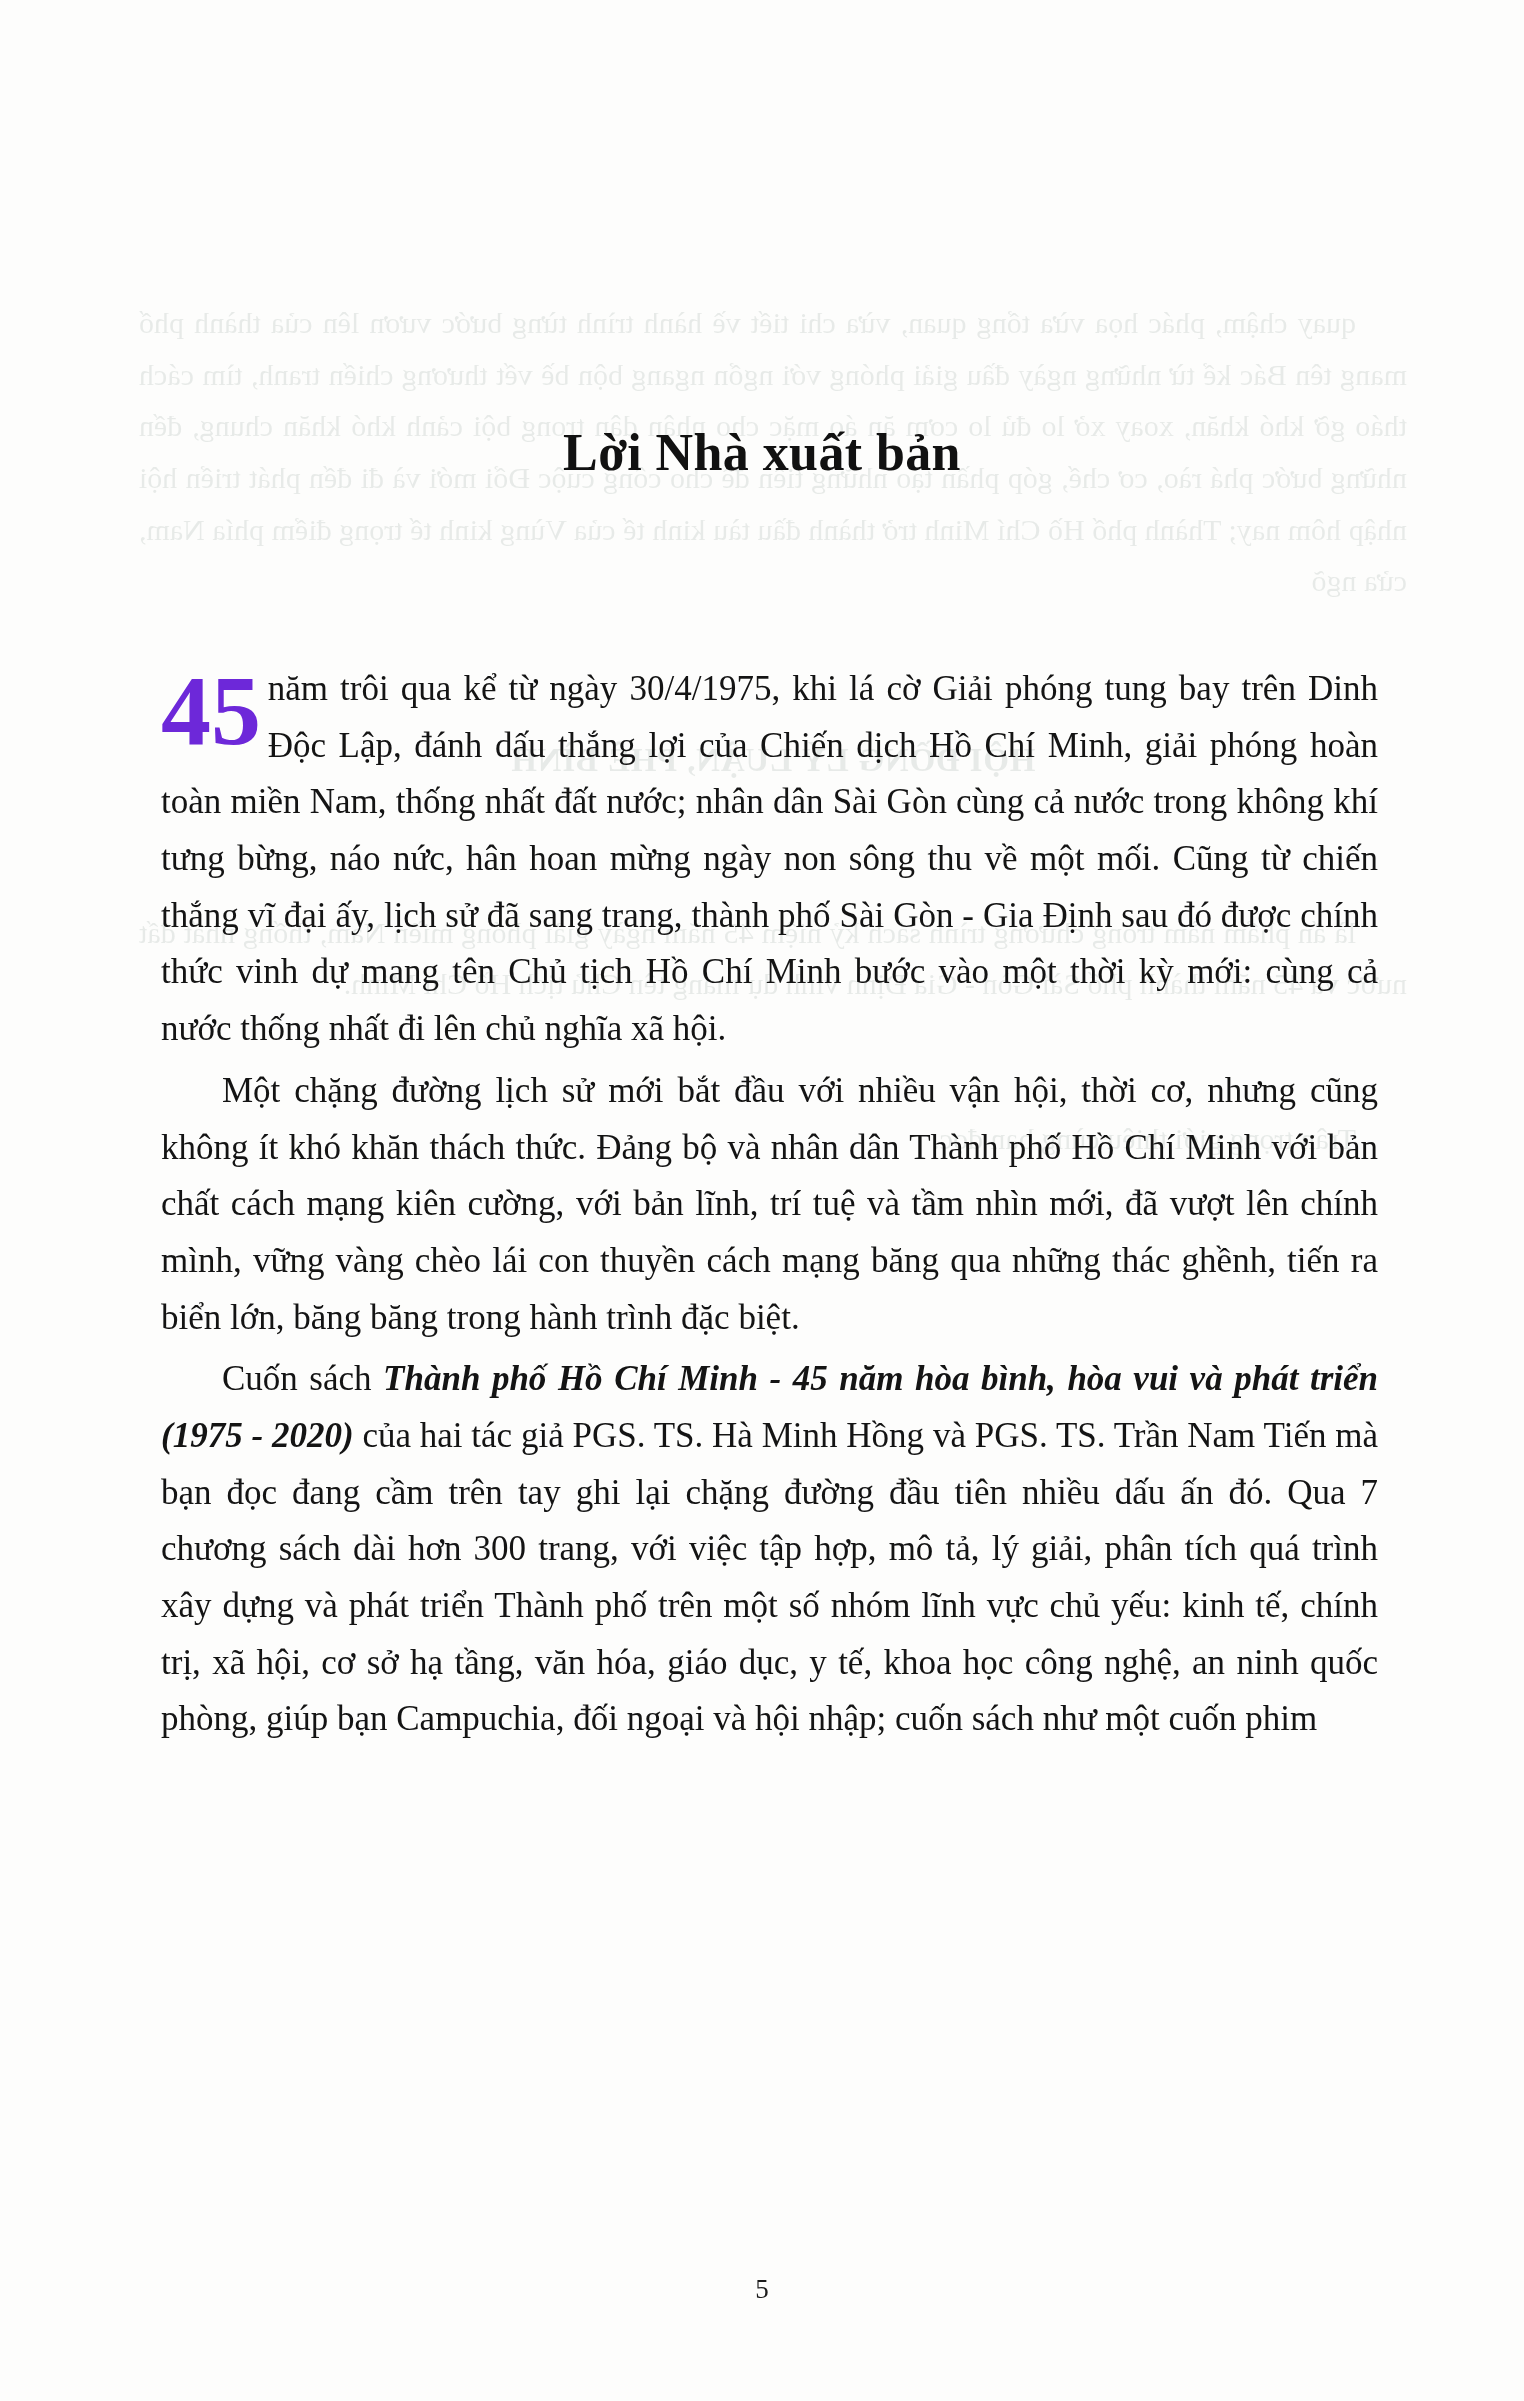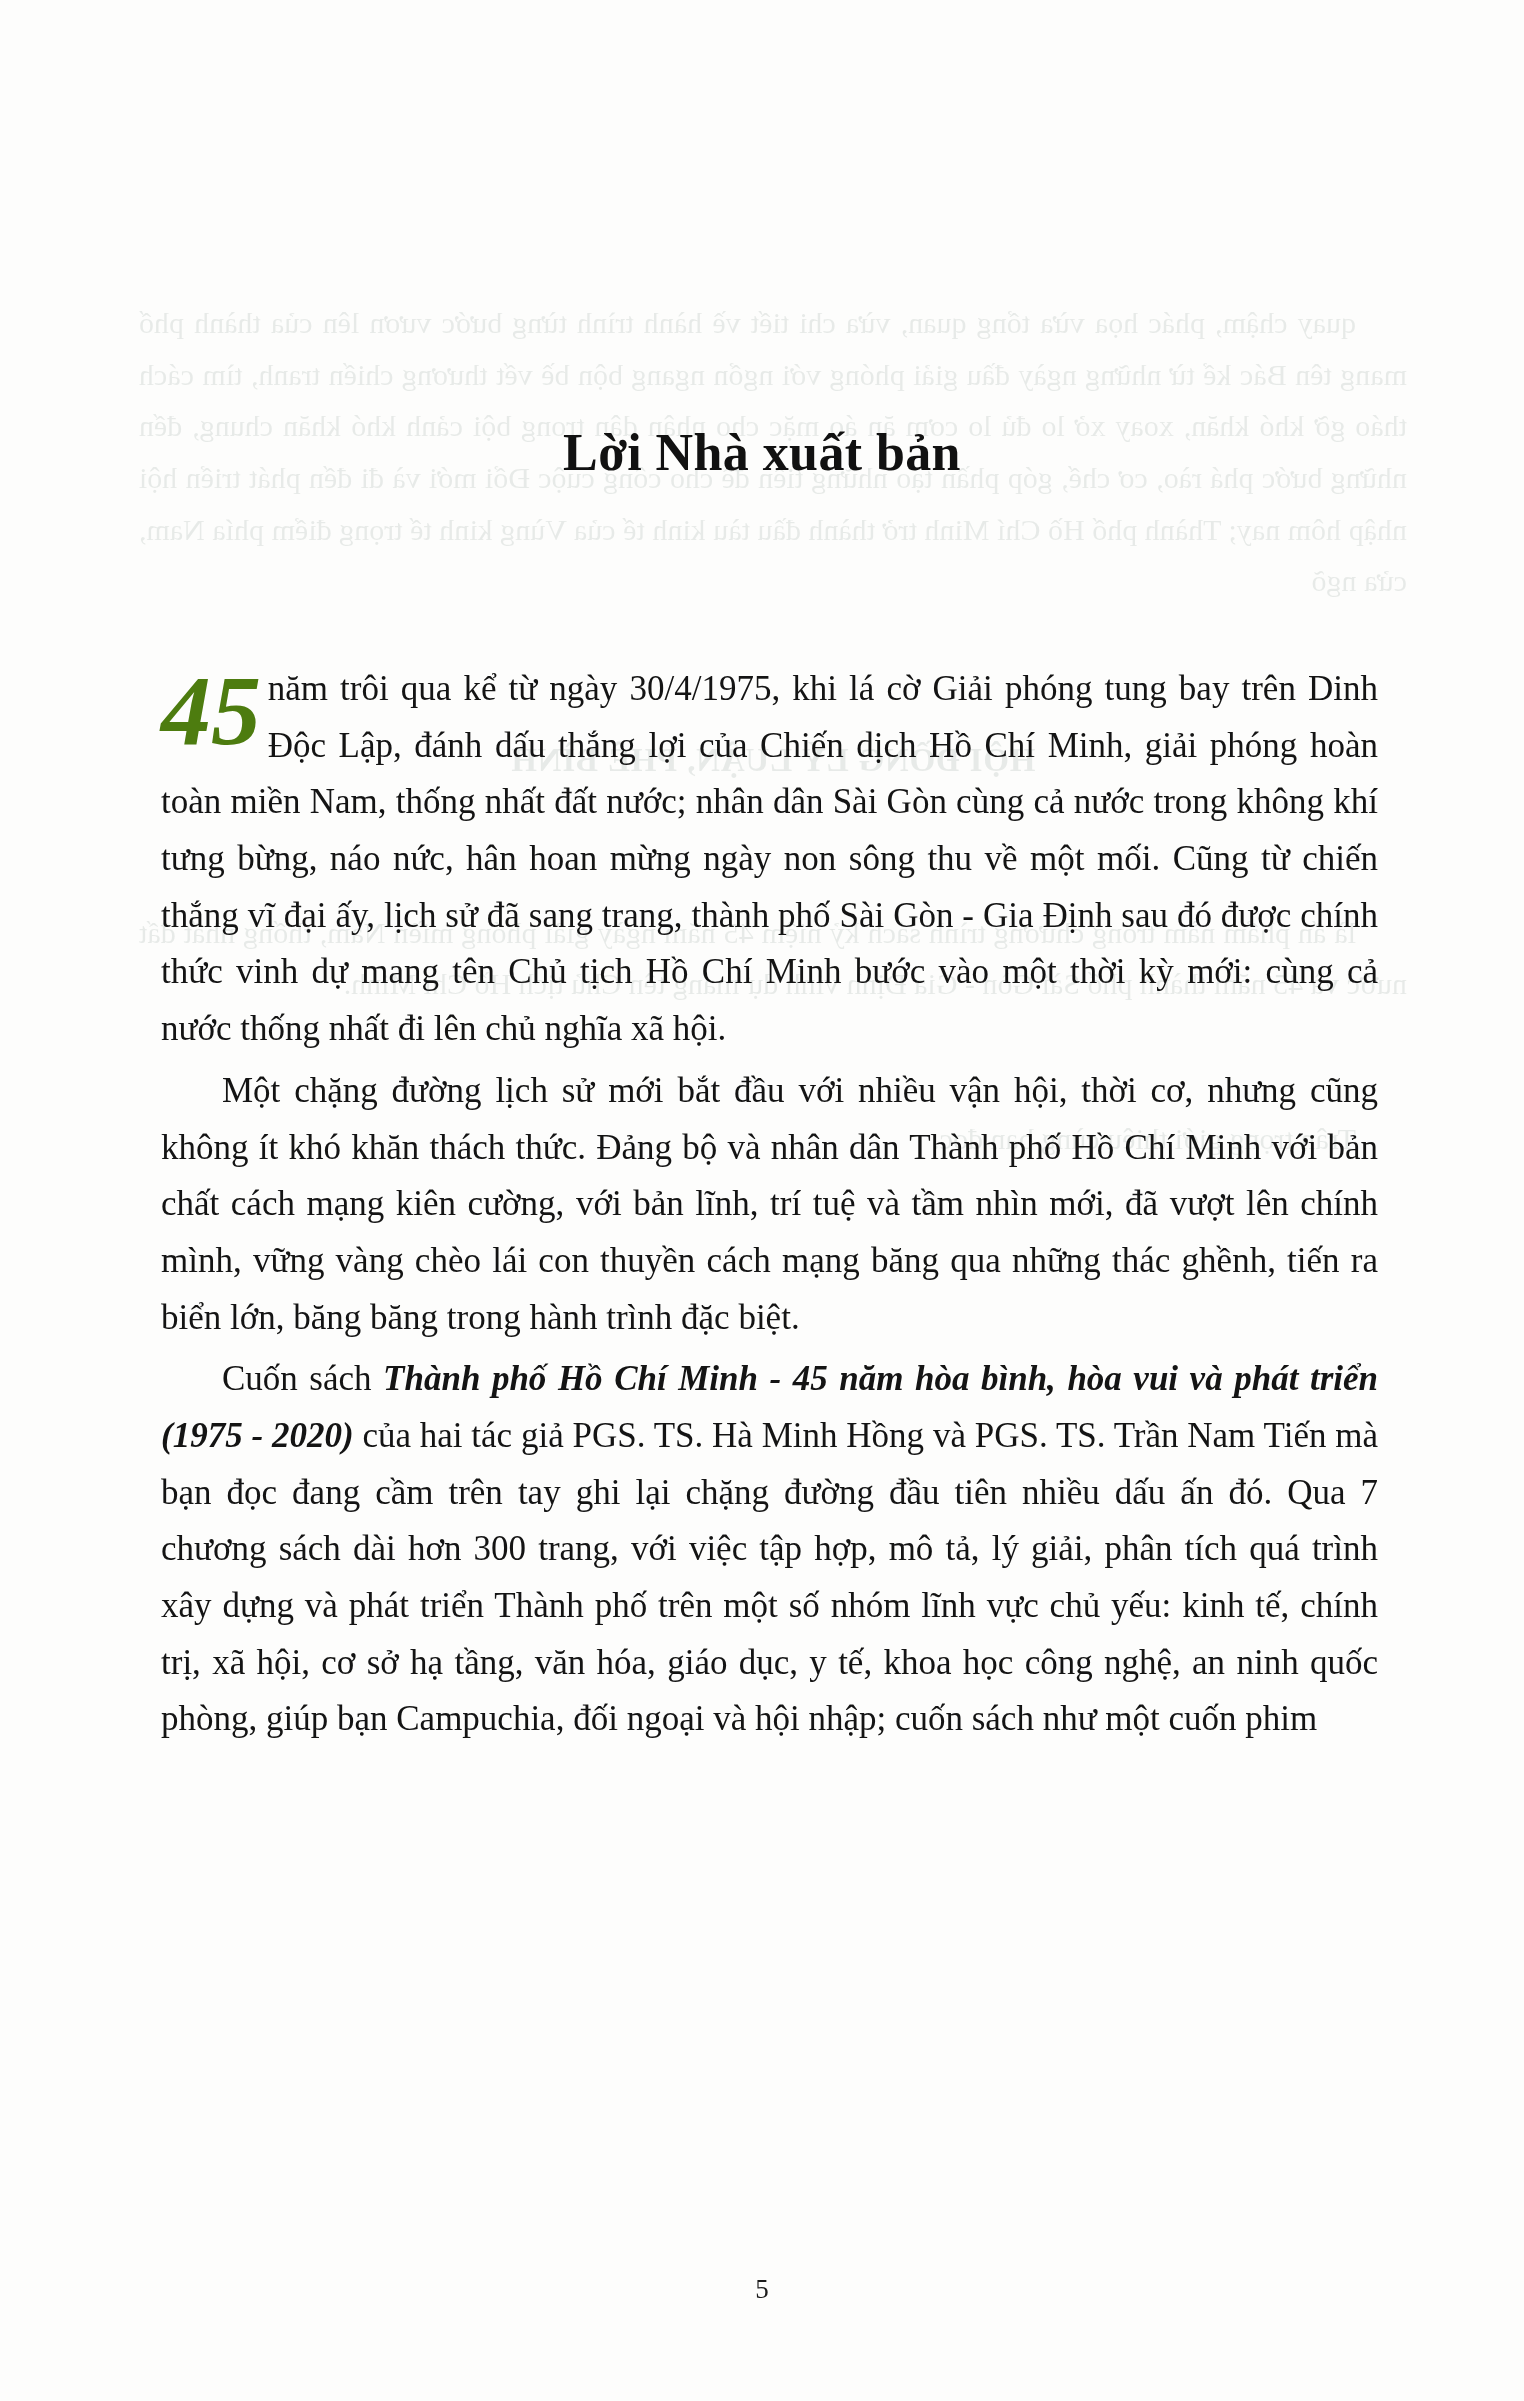--- a/index.html
+++ b/index.html
@@ -85,22 +85,21 @@
     text-indent: 0;
   }
   .dropcap {
     float: left;
     font-size: 100px;
     line-height: 0.86;
     font-weight: bold;
     padding: 6.8px 5px 0 0;
     margin: 0 1.7px 0 0;
     font-family: "Liberation Serif", serif;
-    color: #4d7c0f;
-    font-style: italic;
+    color: #6d28d9;
   }
   .booktitle {
     font-weight: bold;
     font-style: italic;
   }
 
   .folio {
     position: absolute;
     top: 2274px;
     left: 0;

